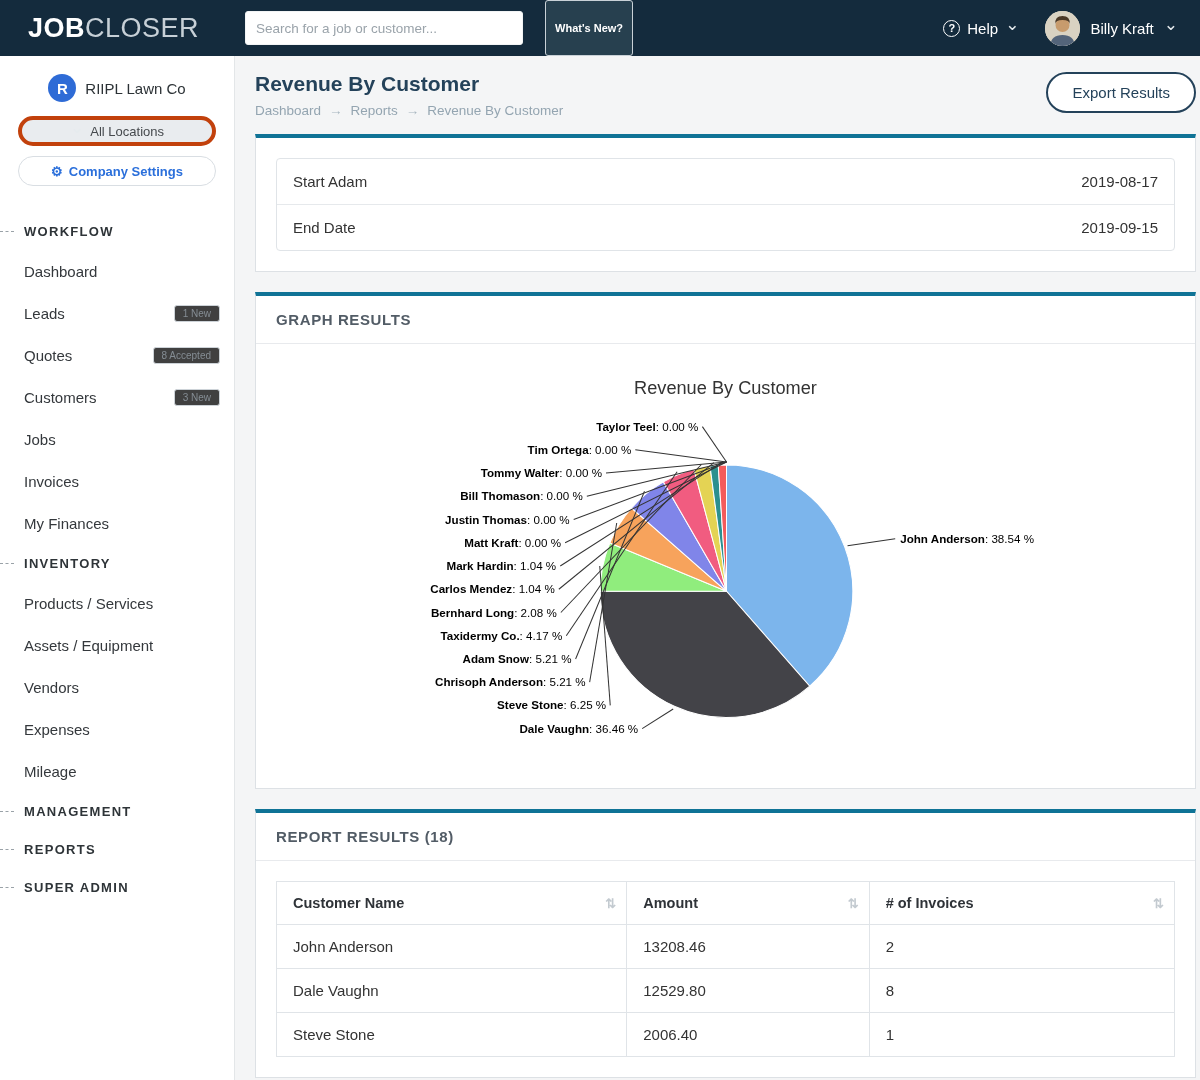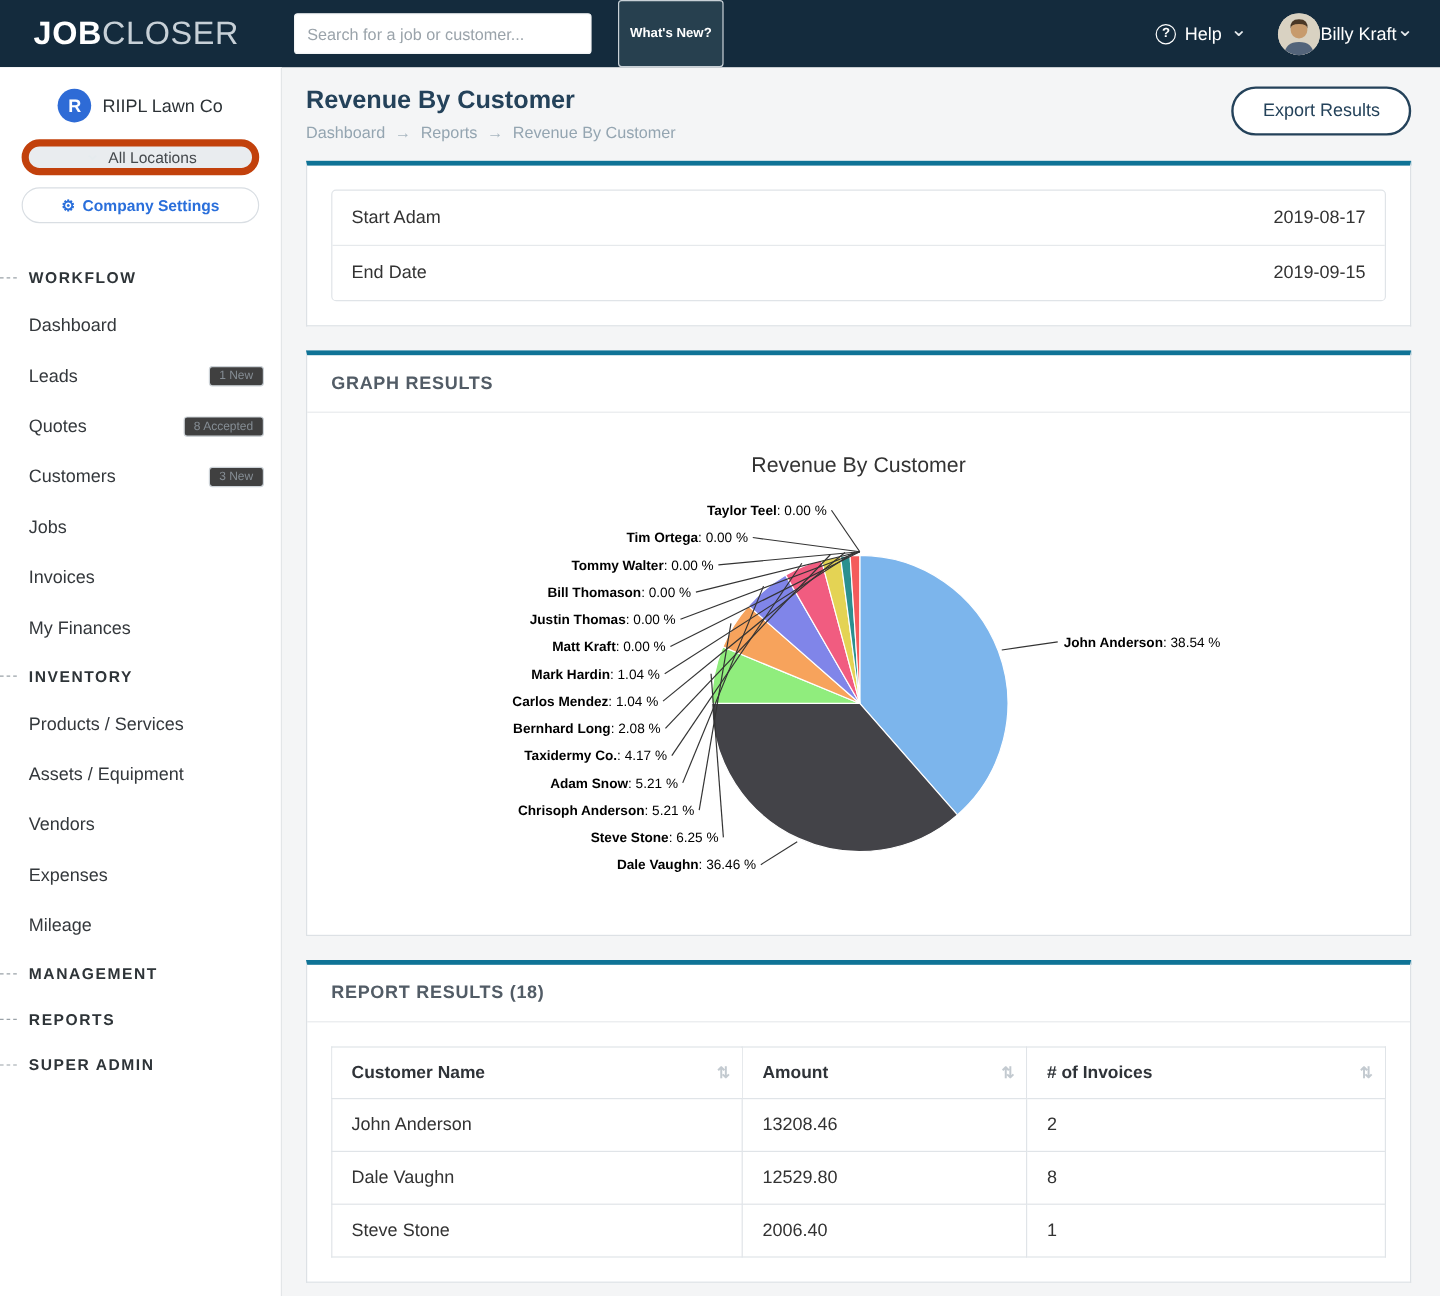--- a/index.html
+++ b/index.html
@@ -4,46 +4,46 @@
 <style>
   * { box-sizing: border-box; }
   html,body { margin:0; padding:0; width:1200px; height:1080px; overflow:hidden;
     font-family:"Liberation Sans", sans-serif; background:#f4f5f6; }
 
   
   .navbar { height:56px; background:#142b3d; display:flex; align-items:center; padding:0 22px 0 28px; }
   .logo { font-size:27px; letter-spacing:.5px; color:#ffffff; white-space:nowrap; }
   .logo .bold { font-weight:800; }
   .logo .light { font-weight:300; color:#c7d0d7; }
-  .nav-search { margin-left:46px; width:248px; height:34px; border-radius:3px; border:1.5px solid #f2f4f5;
+  .nav-search { margin-left:46px; width:278px; height:34px; border-radius:3px; border:1.5px solid #f2f4f5;
     background:#ffffff; padding:0 10px; font-size:13.5px; color:#333; outline:none; }
   .nav-search::placeholder { color:#9aa3aa; }
   .whats-new { margin-left:22px; background:#27404f; border:1px solid #c9d1d7; color:#ffffff;
     font-weight:700; font-size:11px; padding:21px 9px; border-radius:3px; cursor:pointer; }
   .nav-right { margin-left:auto; display:flex; align-items:center; gap:26px; }
   .help-group { display:flex; align-items:center; gap:7px; color:#ffffff; font-size:15px; cursor:pointer; }
   .q-circle { width:17px; height:17px; border:1.5px solid #ffffff; border-radius:50%;
     display:inline-flex; align-items:center; justify-content:center; font-size:11px; font-weight:700; }
   .chev { font-size:17px; line-height:0; position:relative; top:-3px; color:#e6ebee; }
-  .user-group { display:flex; align-items:center; color:#ffffff; font-size:15px; cursor:pointer; }
+  .user-group { display:flex; align-items:center; gap:10px; color:#ffffff; font-size:15px; cursor:pointer; }
   .avatar { width:35px; height:35px; border-radius:50%; overflow:hidden; background:#ddd6c8; flex:0 0 auto; }
 
   
   .shell { display:flex; height:1024px; }
   .sidebar { width:235px; background:#ffffff; border-right:1px solid #e3e6e8; padding-top:18px; overflow:hidden; }
-  .main { flex:1; padding:16px 24px 0 20px; overflow:hidden; }
+  .main { flex:1; padding:16px 4px 0 20px; overflow:hidden; }
 
   
   .company-row { display:flex; align-items:center; justify-content:center; gap:9px; margin-bottom:14px; }
   .company-logo { width:28px; height:28px; border-radius:50%; background:#2e6bd6; color:#fff; font-weight:800;
     display:flex; align-items:center; justify-content:center; font-size:15px; }
   .company-name { font-size:15px; color:#2c3236; font-weight:400; }
   .side-pill { margin:0 18px 10px 18px; height:30px; border-radius:16px; display:flex; align-items:center;
     justify-content:center; gap:6px; font-size:13px; cursor:pointer; }
-  .pill-locations { background:#e9ecef; color:#45494d; border:6px solid #c2410c; }
+  .pill-locations { background:#e9ecef; color:#45494d; border:4px solid #c2410c; }
   .pill-settings { background:#ffffff; color:#2a6fdb; border:1px solid #d9dee3; font-weight:600; }
   .pill-settings .gear { font-size:13px; }
   .side-nav { margin-top:26px; }
   .side-section-header { position:relative; height:38px; display:flex; align-items:center; padding-left:24px;
     font-size:13px; font-weight:700; letter-spacing:1.3px; color:#2e3438; cursor:pointer; }
   .side-section-header::before { content:""; position:absolute; left:0; top:50%; width:14px;
     border-top:1px dashed #9aa2a8; }
   .side-item { height:42px; display:flex; align-items:center; justify-content:space-between;
     padding:0 14px 0 24px; font-size:15px; color:#34383c; cursor:pointer; }
   .side-badge { border:1px solid #cdd3d8; color:#858d94; border-radius:3px; font-size:10px;

